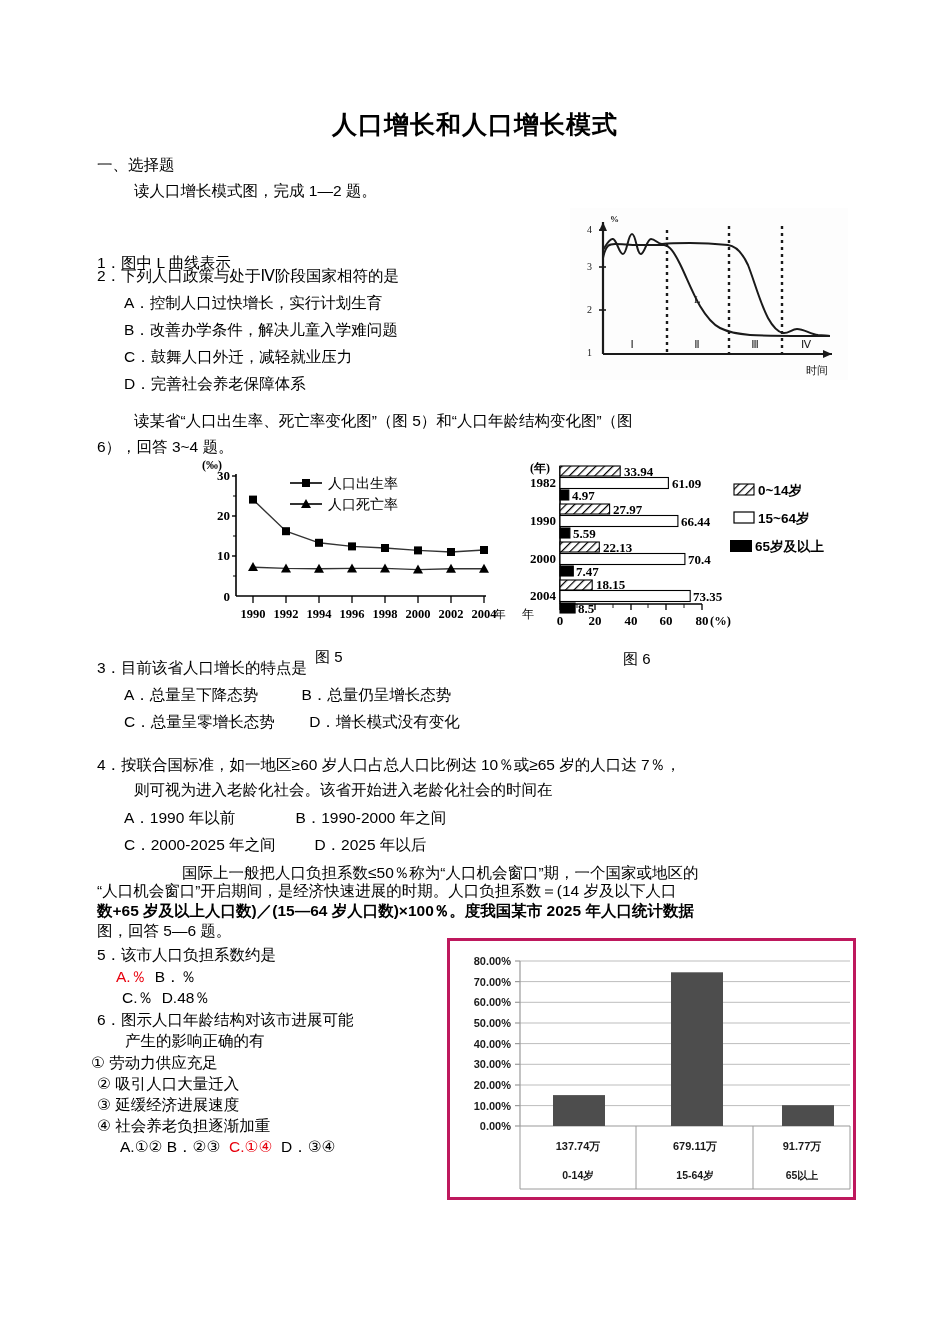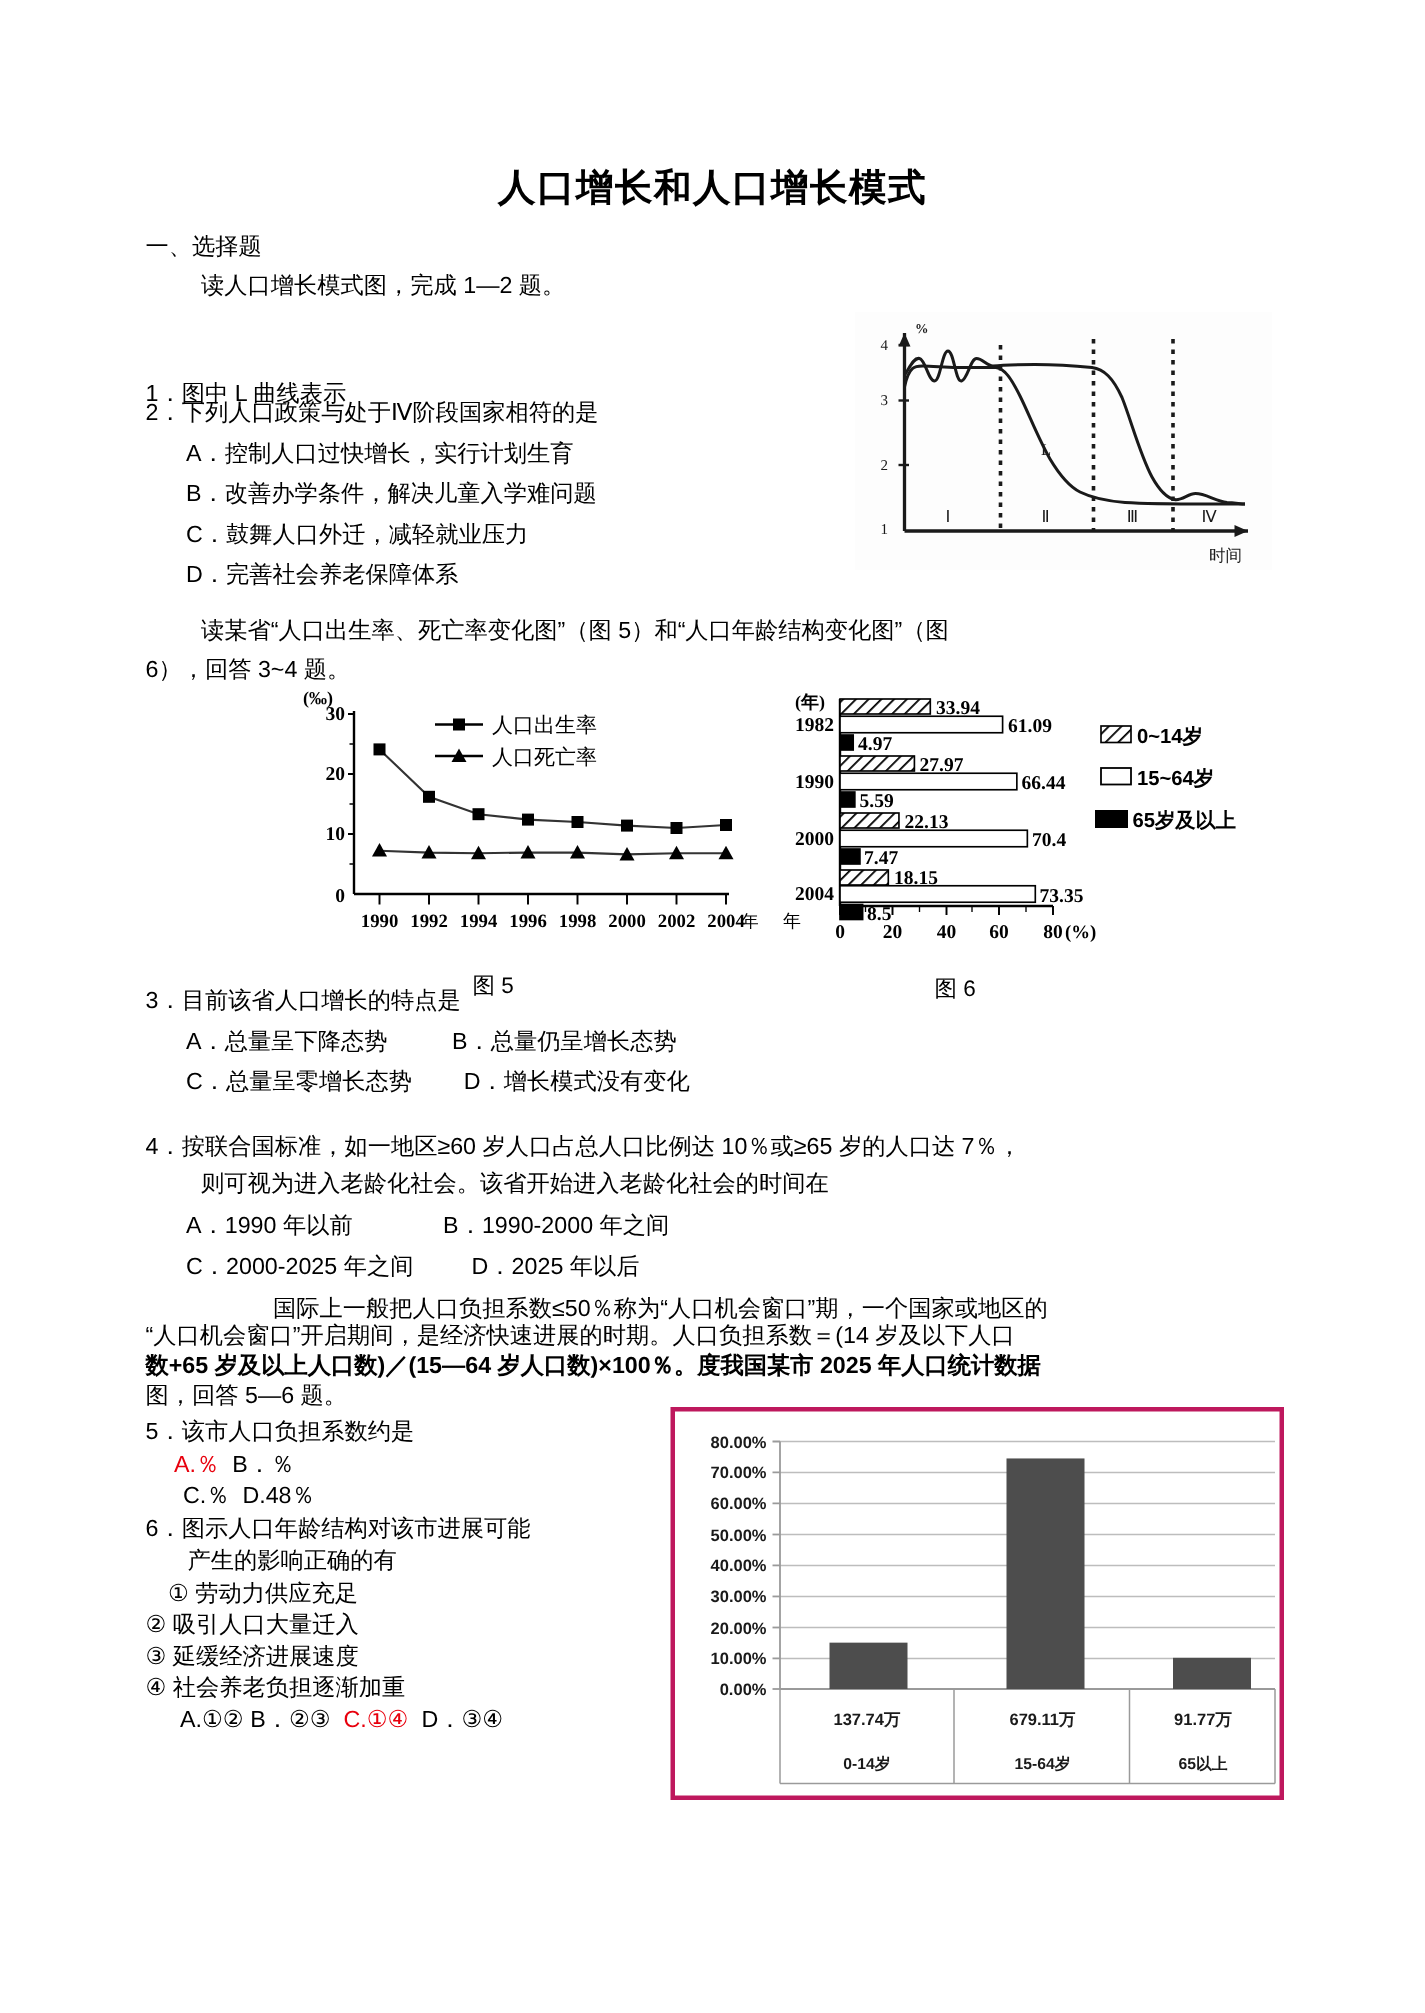--- a/index.html
+++ b/index.html
@@ -284,21 +284,21 @@
   <div class="txt" style="left:97px; top:880px; line-height:21px;">“人口机会窗口”开启期间，是经济快速进展的时期。人口负担系数＝(14 岁及以下人口</div>
   <div class="txt" style="left:97px; top:900px; line-height:21px;font-weight:bold;">数+65 岁及以上人口数)／(15—64 岁人口数)×100％。度我国某市 2025 年人口统计数据</div>
   <div class="txt" style="left:97px; top:920px; line-height:21px;">图，回答 5—6 题。</div>
 
   <div class="txt" style="left:97px; top:942px;">5．该市人口负担系数约是</div>
   <div class="txt" style="left:116px; top:964px;"><span class="red">A.％</span><span>  </span><span>B．％</span></div>
   <div class="txt" style="left:122px; top:985px;"><span>C.％</span><span>  </span><span>D.48％</span></div>
 
   <div class="txt" style="left:97px; top:1007px;">6．图示人口年龄结构对该市进展可能</div>
   <div class="txt" style="left:97px; top:1028px;margin-left:28px;">产生的影响正确的有</div>
-  <div class="txt" style="left:112px; top:1050px;">① 劳动力供应充足</div>
+  <div class="txt" style="left:91px; top:1050px;">① 劳动力供应充足</div>
   <div class="txt" style="left:97px; top:1071px;">② 吸引人口大量迁入</div>
   <div class="txt" style="left:97px; top:1092px;">③ 延缓经济进展速度</div>
   <div class="txt" style="left:97px; top:1113px;">④ 社会养老负担逐渐加重</div>
   <div class="txt" style="left:120px; top:1134px;"><span>A.①②</span><span> </span><span>B．②③</span><span>  </span><span class="red">C.①④</span><span>  </span><span>D．③④</span></div>
 
   <div id="fig-bottom">
     <svg width="407" height="260" viewBox="0 0 407 260" xmlns="http://www.w3.org/2000/svg">
 
       <g stroke="#bdbdbd" stroke-width="1">
         <line x1="70" y1="20" x2="400" y2="20"></line>

